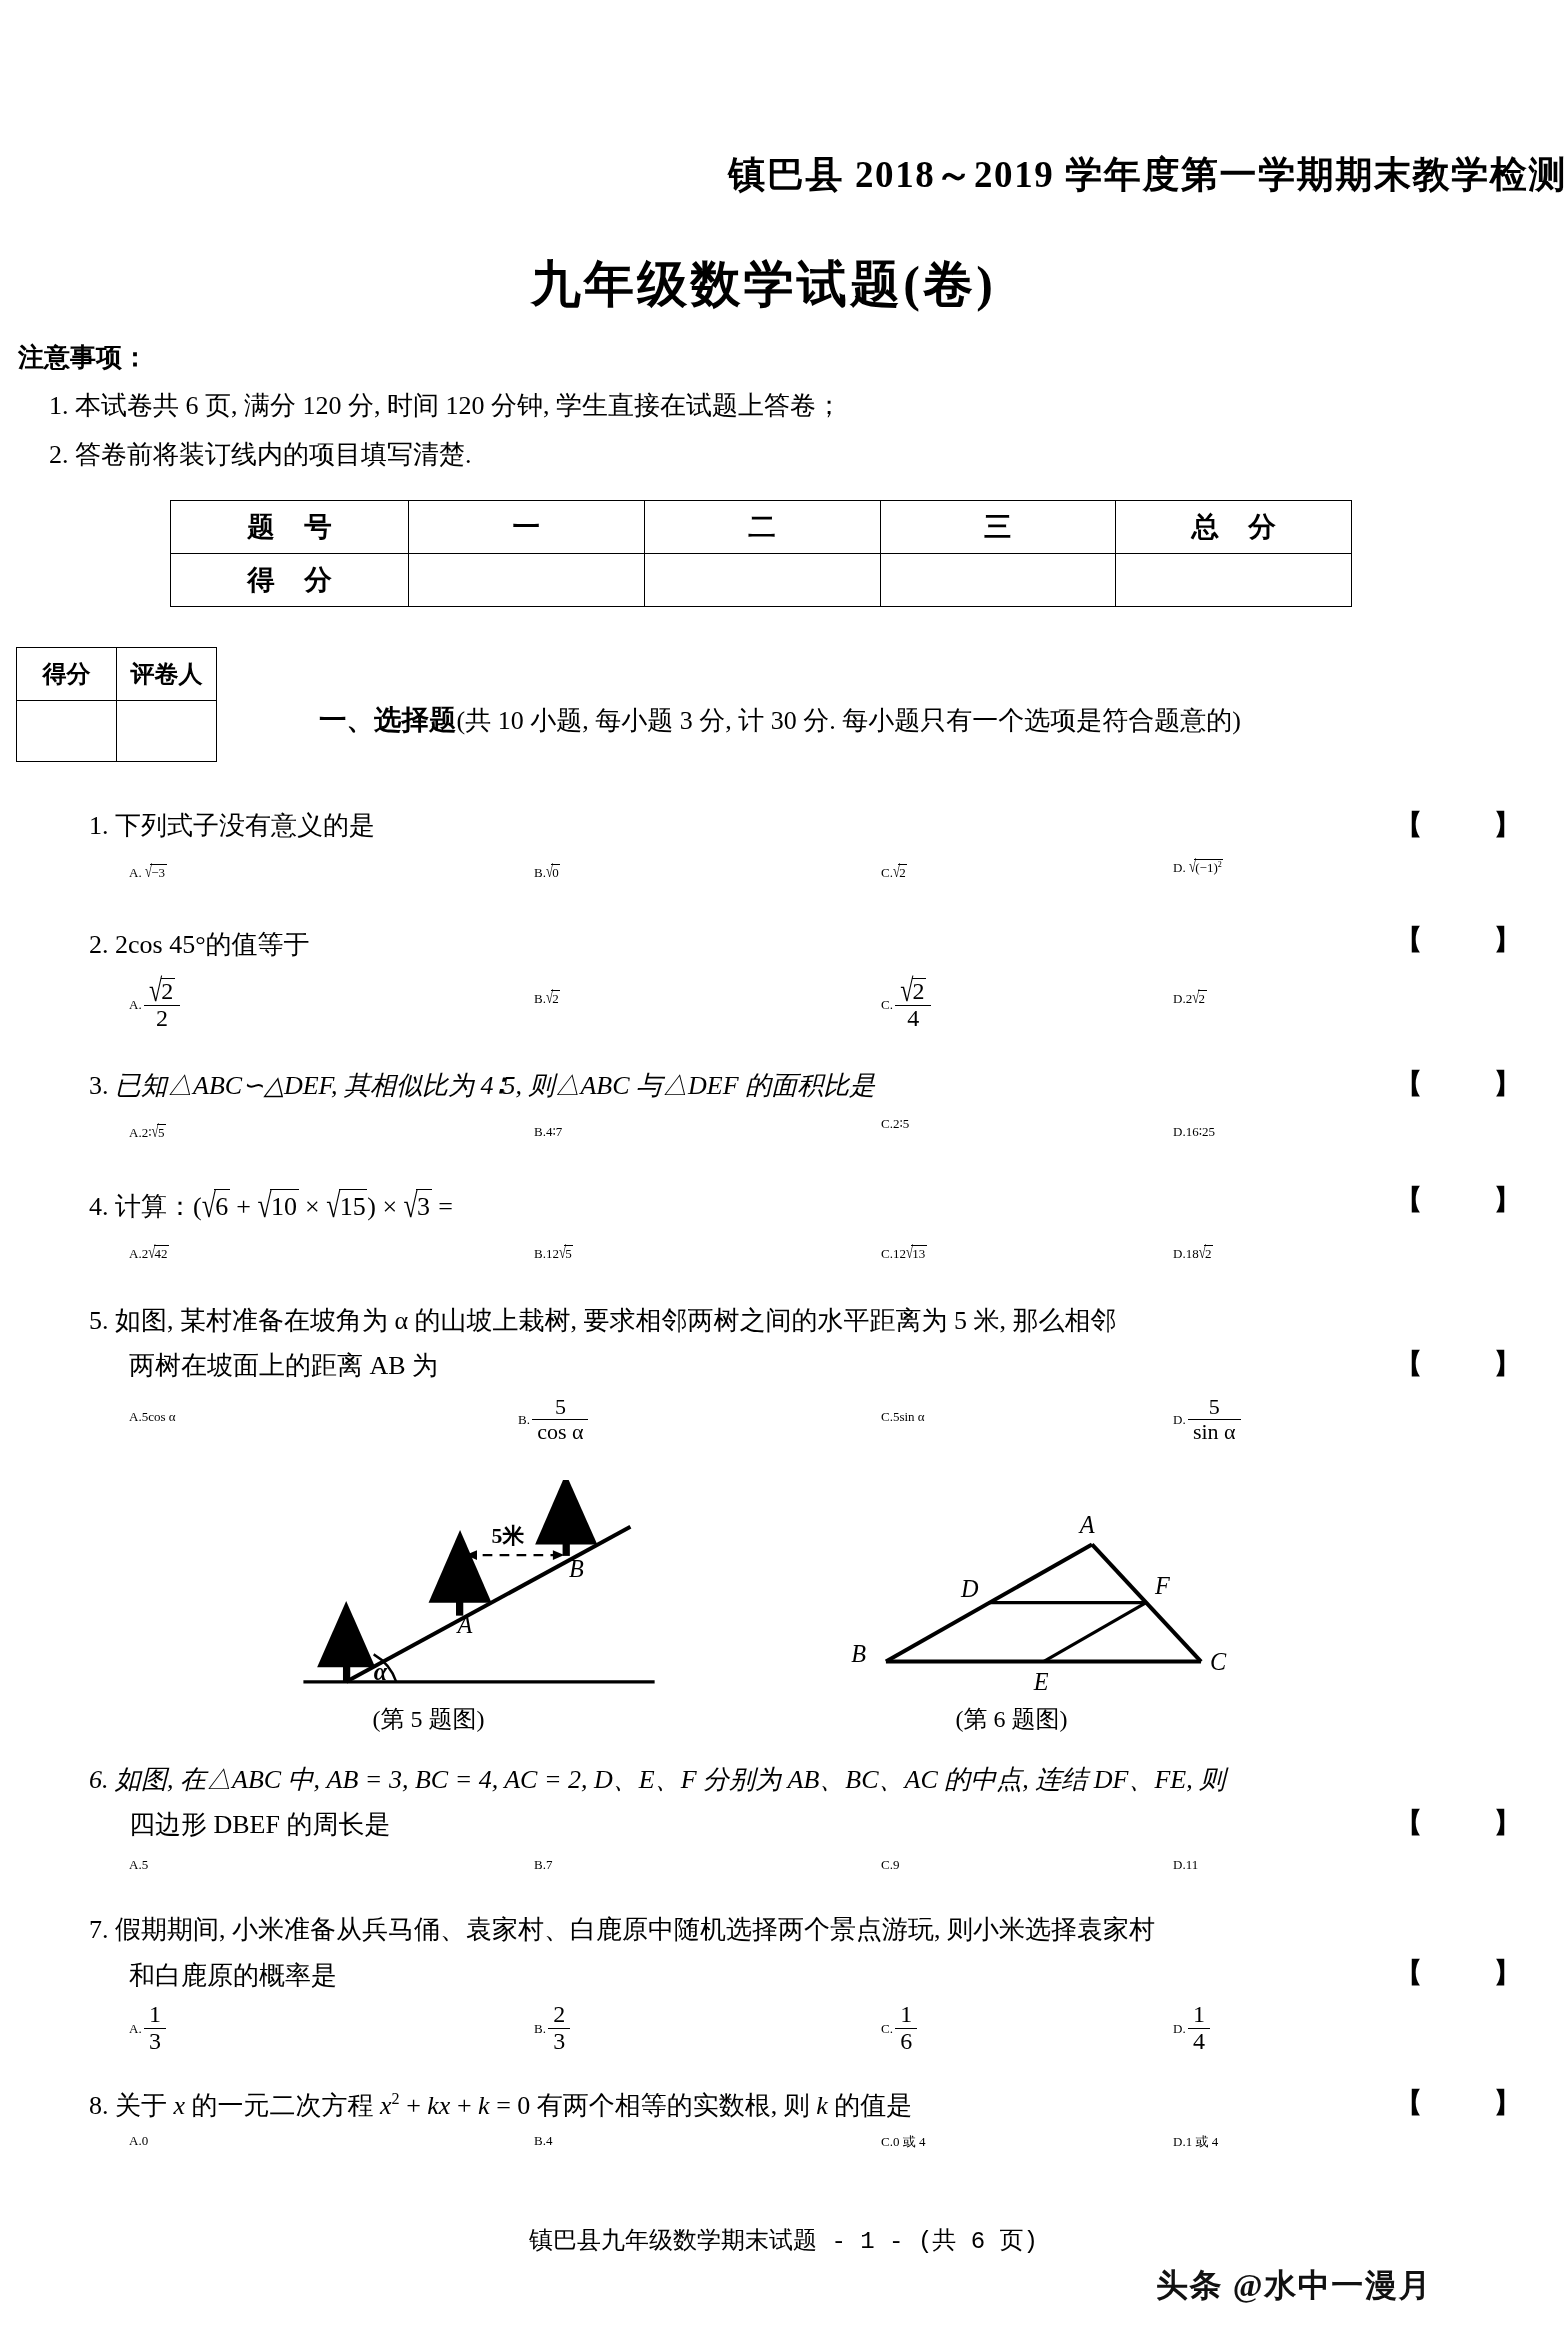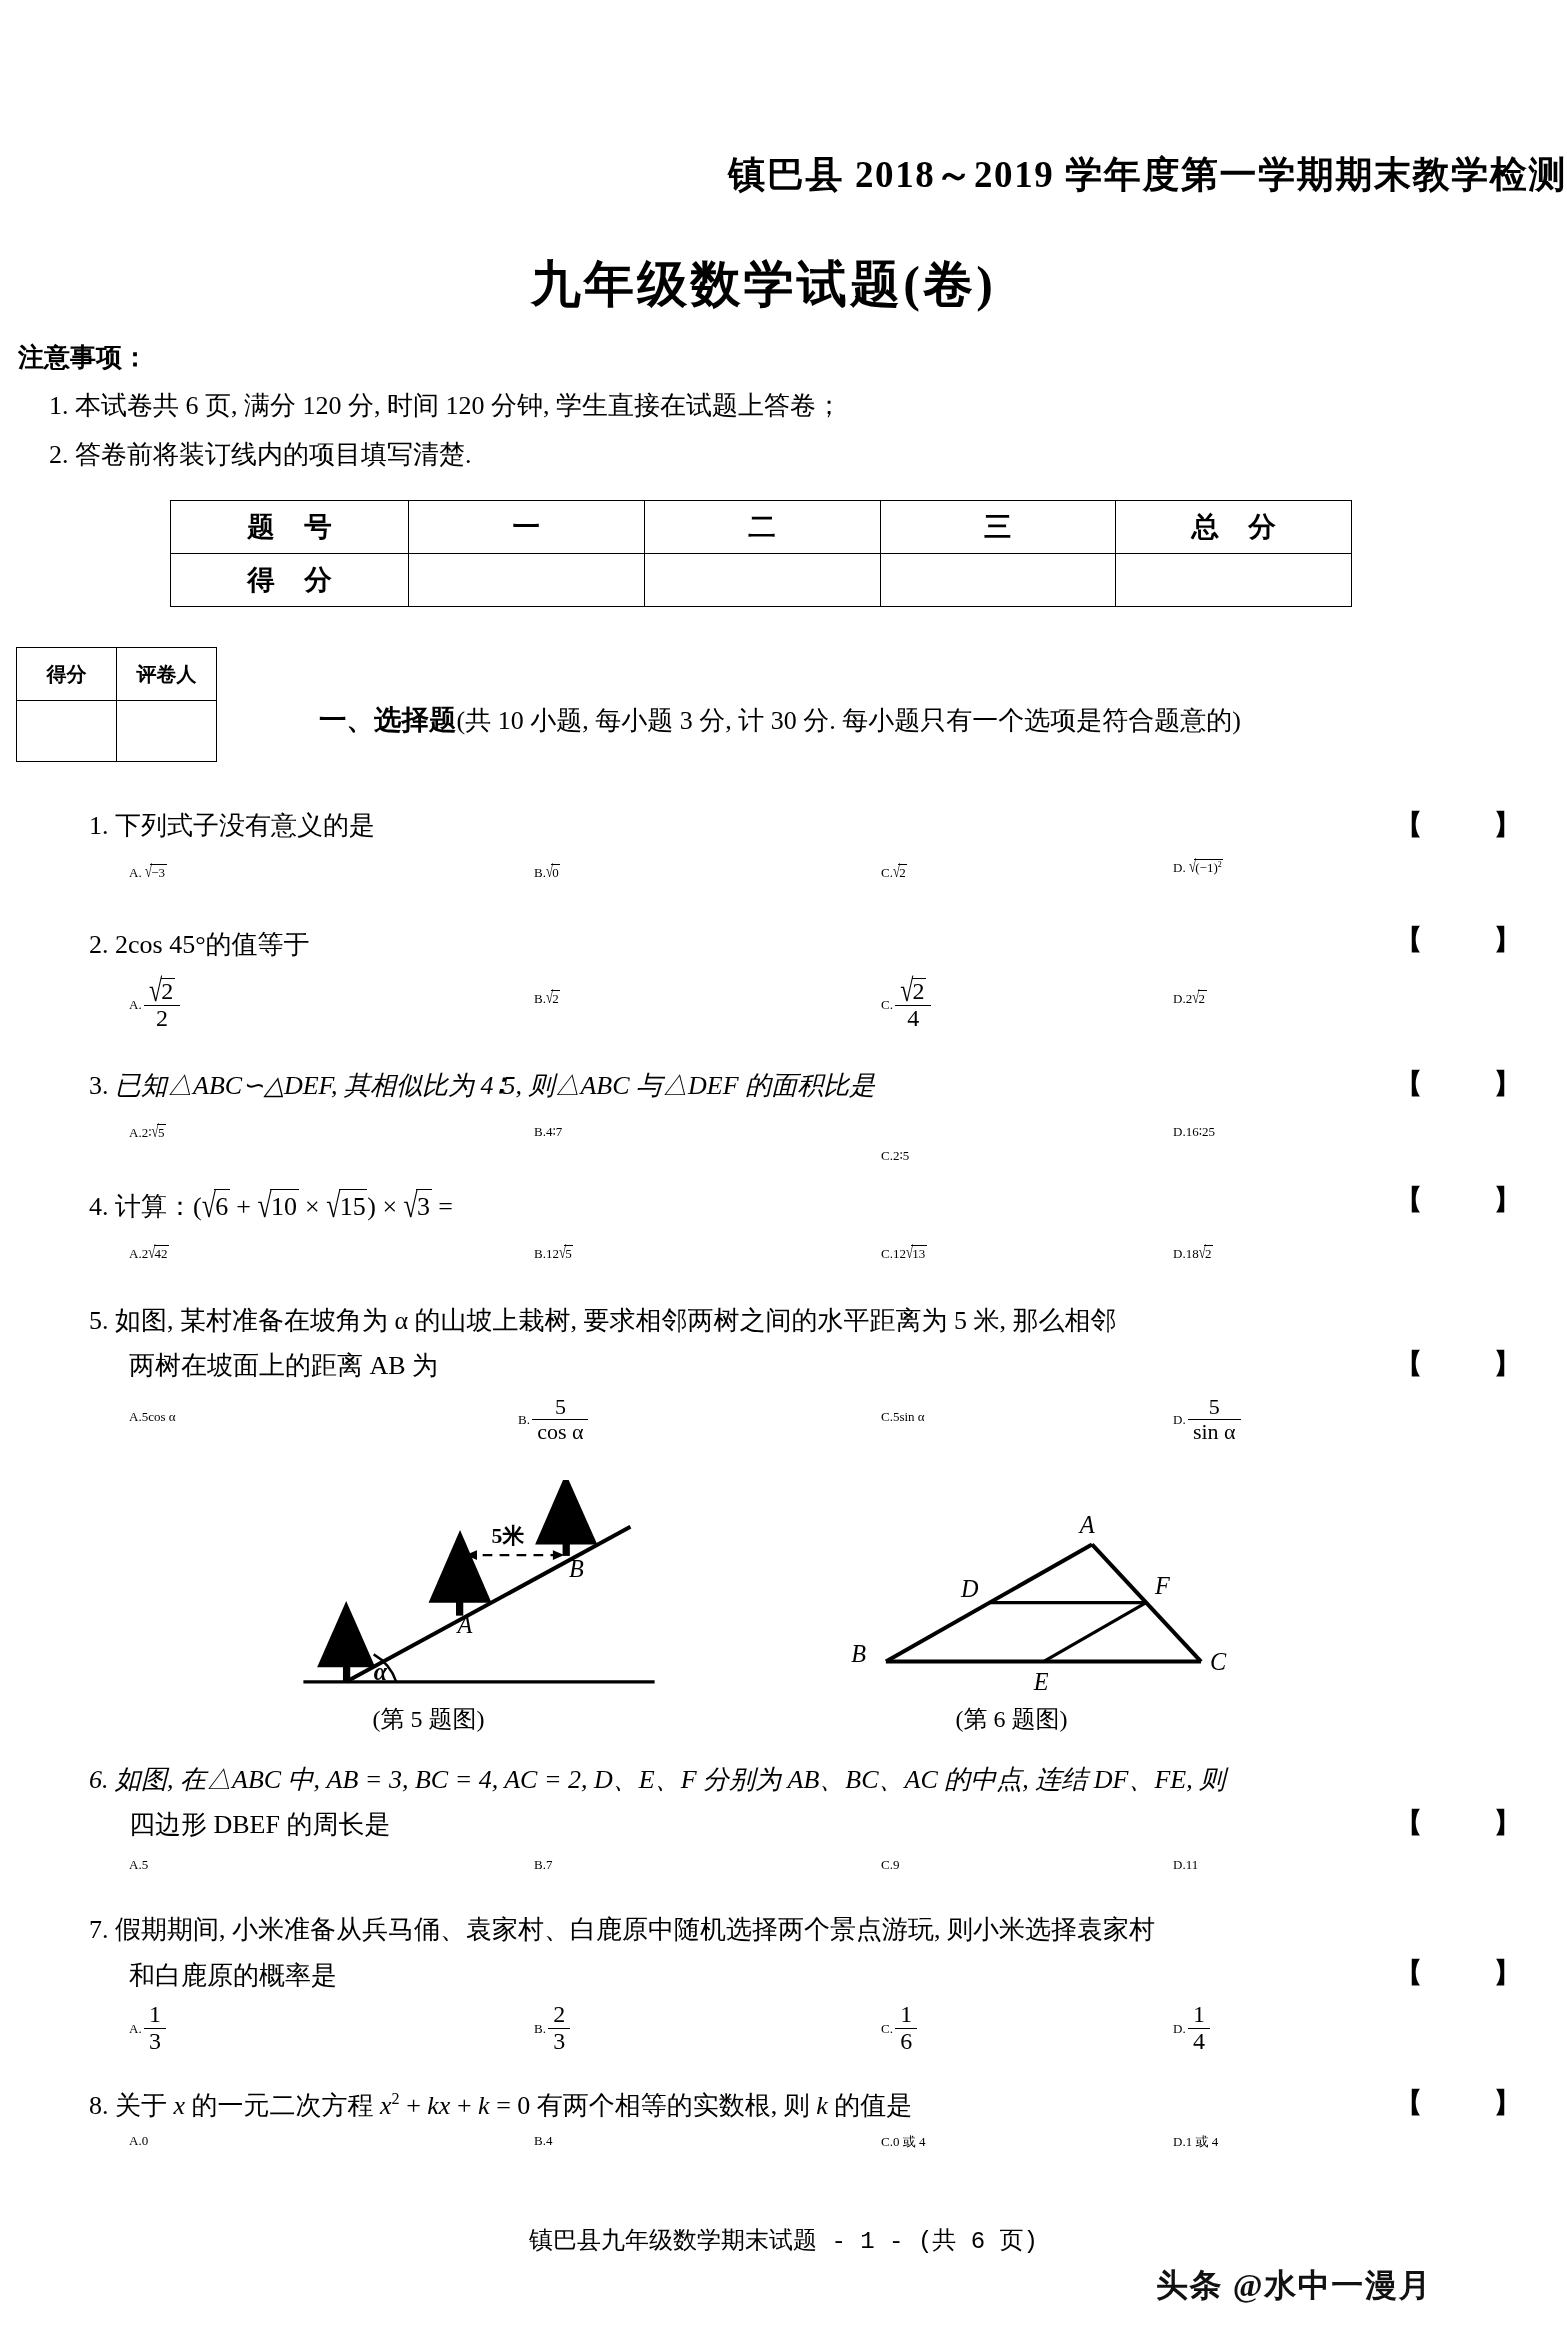--- a/index.html
+++ b/index.html
@@ -60,21 +60,21 @@
   .grader-box {
     position:absolute; top:647px; left:16px;
     border-collapse:collapse;
     table-layout:fixed;
   }
   .grader-box td {
     border:1.6px solid #000;
     width:97px;
     height:50px;
     text-align:center;
-    font-size:20px;
+    font-size:24px;
     font-weight:bold;
   }
   .grader-box tr.empty td { height:58px; }
 
   
   .section-heading {
     position:absolute; top:702px; left:307px;
     font-size:26px;
     margin-left:12px;
   }
@@ -211,21 +211,21 @@
   <div class="q" style="top:1069px; left:89px;">
     <span class="q-stem"><span>3.</span> <span class="it">已知△ABC∽△DEF, 其相似比为 4∶5, 则△ABC 与△DEF 的面积比是</span></span>
   </div>
   <div class="brk" style="top:1066px; left:1395px;">【      】</div>
   <div class="opt" style="top:1124px; left:129px;">
     <span>A.</span>2∶<span class="rad"><span class="sign">√</span><span class="body">5</span></span>
   </div>
   <div class="opt" style="top:1124px; left:534px;">
     <span>B.</span><span>4∶7</span>
   </div>
-  <div class="opt" style="top:1148px; left:881px;text-align:center;">
+  <div class="opt" style="top:1116px; left:881px;text-align:center;">
     <span>C.</span><span>2∶5</span>
   </div>
   <div class="opt" style="top:1124px; left:1173px;">
     <span>D.</span><span>16∶25</span>
   </div>
 
   <div class="q" style="top:1189px; left:89px;">
     <span class="q-stem"><span>4.</span>
       计算：(<span class="rad"><span class="sign">√</span><span class="body">6</span></span> +
       <span class="rad"><span class="sign">√</span><span class="body">10</span></span> ×

